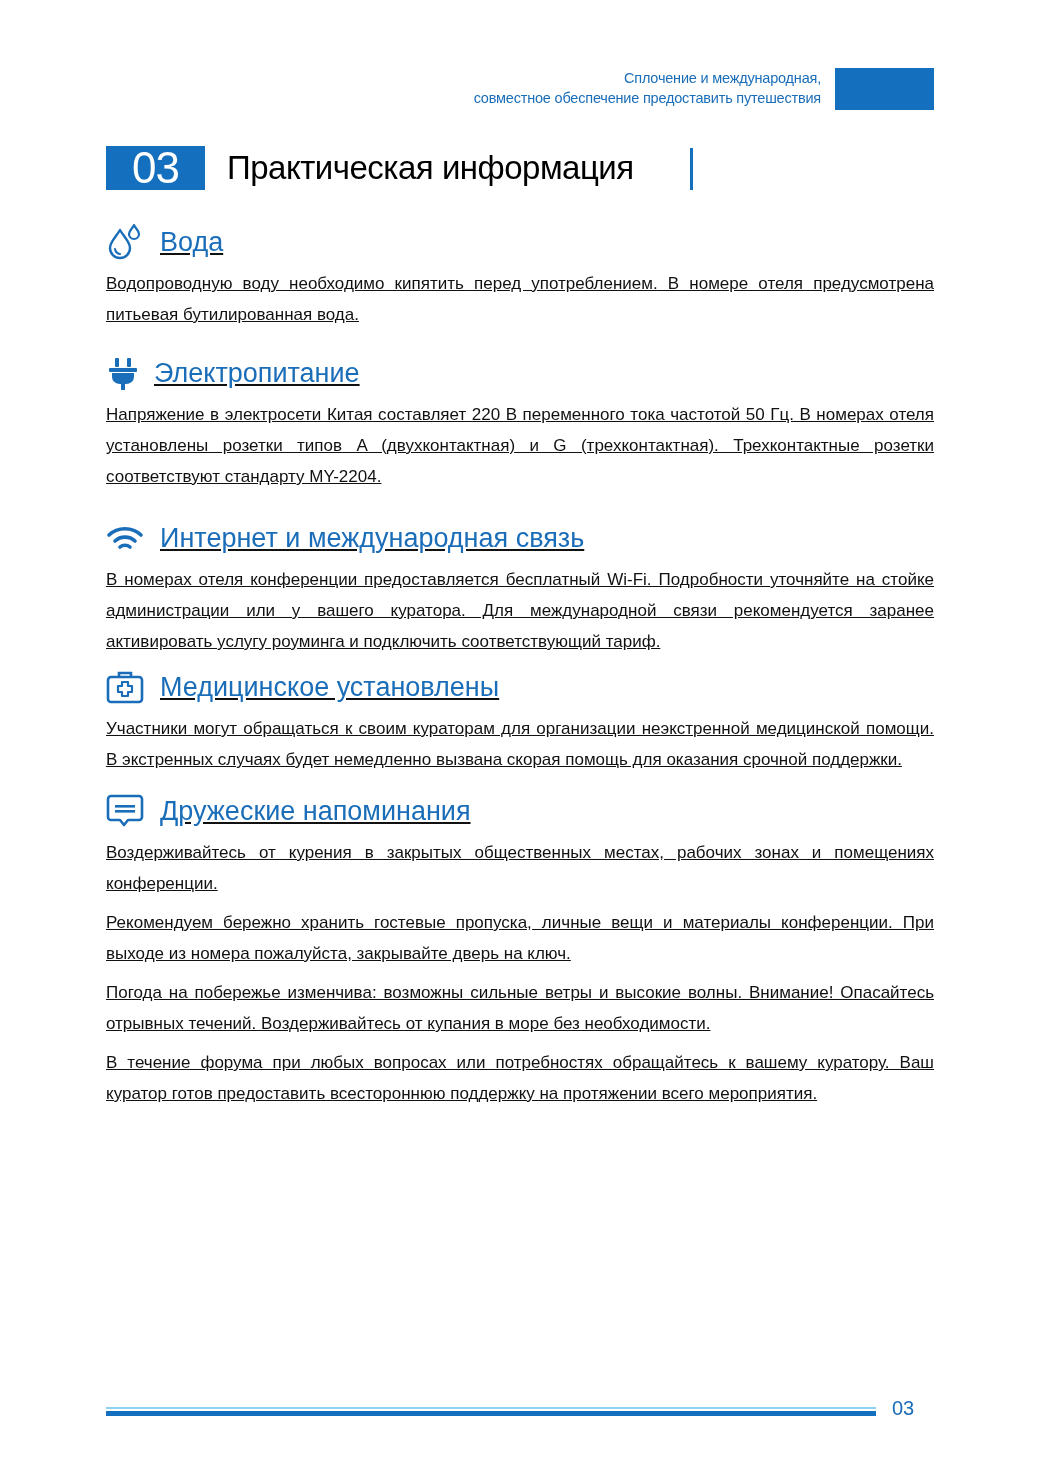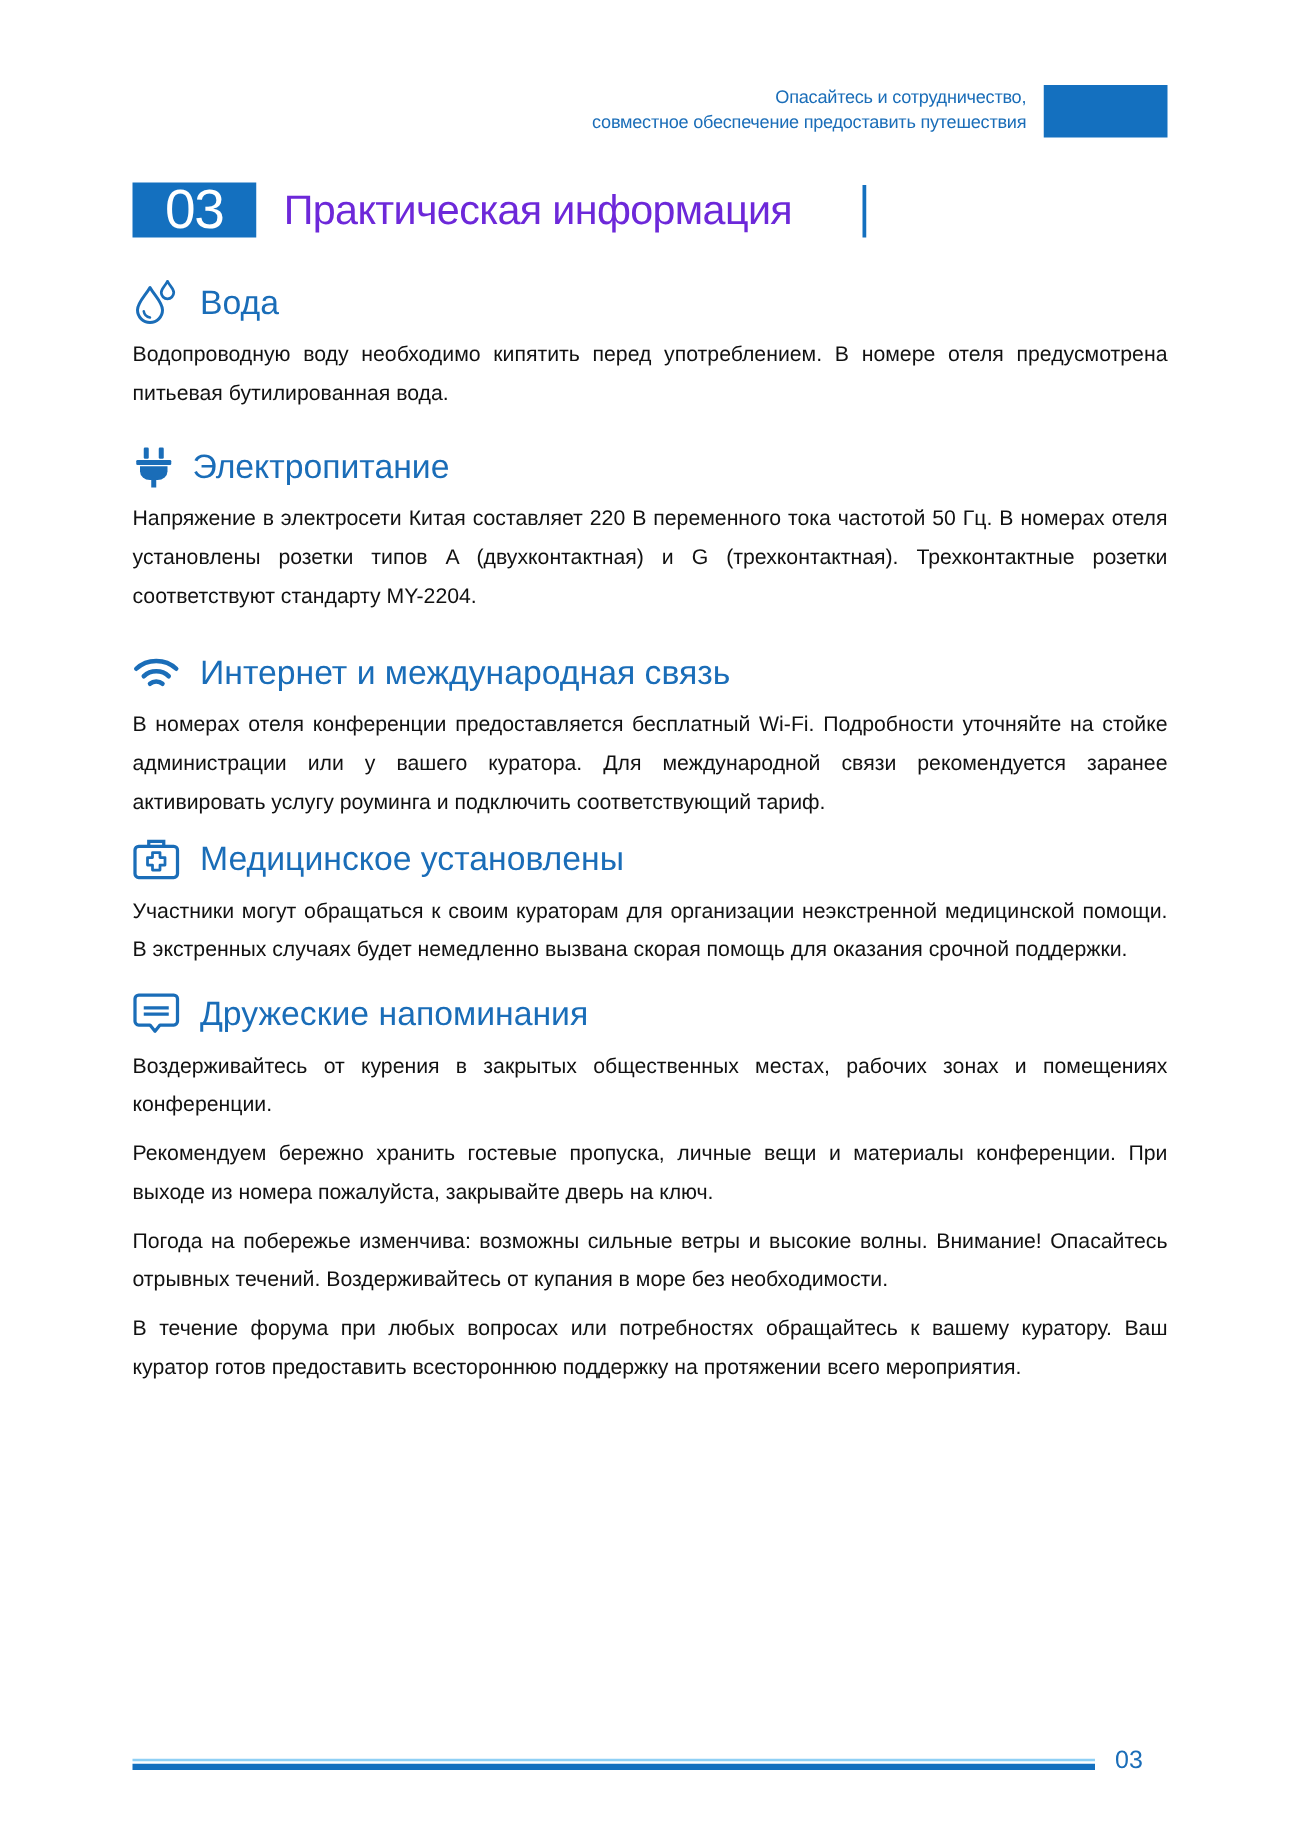--- a/index.html
+++ b/index.html
@@ -5,41 +5,41 @@
   html, body { margin: 0; padding: 0; background: #ffffff; }
   body { width: 1039px; height: 1476px; position: relative; overflow: hidden;
          font-family: "Liberation Sans", sans-serif; color: #111111; }
   .header-text { position: absolute; right: 218px; top: 68px; text-align: right;
          color: #1a6db8; font-size: 14.5px; line-height: 20px; letter-spacing: -0.2px; }
   .header-block { position: absolute; left: 835px; top: 68px; width: 99px; height: 42px; background: #1470bf; }
   .title-row { position: absolute; left: 106px; top: 146px; height: 44px; display: flex; align-items: center; }
   .chapter-box { width: 99px; height: 44px; background: #1470bf; color: #ffffff;
          font-family: "Liberation Sans", sans-serif; font-size: 44px; line-height: 44px;
          text-align: center; letter-spacing: -1px; }
-  .chapter-title { margin-left: 22px; color: #6d28d9; font-size: 33px; letter-spacing: -0.5px; white-space: nowrap; }
+  .chapter-title { margin-left: 22px; color: #000000; font-size: 33px; letter-spacing: -0.5px; white-space: nowrap; }
   .title-bar { position: absolute; left: 690px; top: 148px; width: 3px; height: 42px; background: #1470bf; }
-  .content { position: absolute; left: 106px; top: 222px; width: 828px; }
+  .content { position: absolute; left: 106px; top: 222px; width: 828px; text-decoration: underline; }
   .section-head { display: flex; align-items: center; height: 40px; }
   .section-head .icon { width: 40px; height: 36px; display: flex; align-items: center; justify-content: flex-start; }
   .section-head .label { color: #1a6db8; font-size: 27px; margin-left: 14px; white-space: nowrap; }
   .para { font-size: 17px; line-height: 31px; text-align: justify; margin: 0; }
   .sec1 { margin-top: 0; }
   .after-para { margin-top: 6px; }
   .p-gap { margin-top: 8px; }
   .footer-lines { position: absolute; left: 106px; top: 1407px; width: 770px; }
   .footer-thin { height: 2px; background: #8fd0f5; }
   .footer-thick { height: 5px; margin-top: 2px; background: #1470bf; }
   .page-num { position: absolute; left: 892px; top: 1397px; color: #1a6db8; font-size: 20px; }
 </style>
 </head>
 <body>
 
 <div>
   <div class="header-text">
-    <div>Опасайтесь и сотрудничество,</div>
+    <div>Сплочение и международная,</div>
     <div>совместное обеспечение предоставить путешествия</div>
   </div>
   <div class="header-block"></div>
 </div>
 
 <div class="title-row">
   <div class="chapter-box">03</div>
   <div class="chapter-title">Практическая информация</div>
 </div>
 <div class="title-bar"></div>

